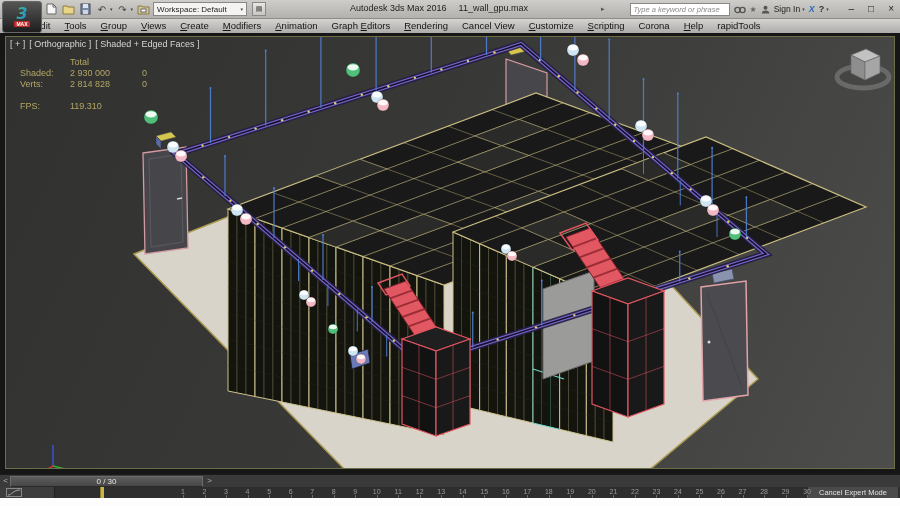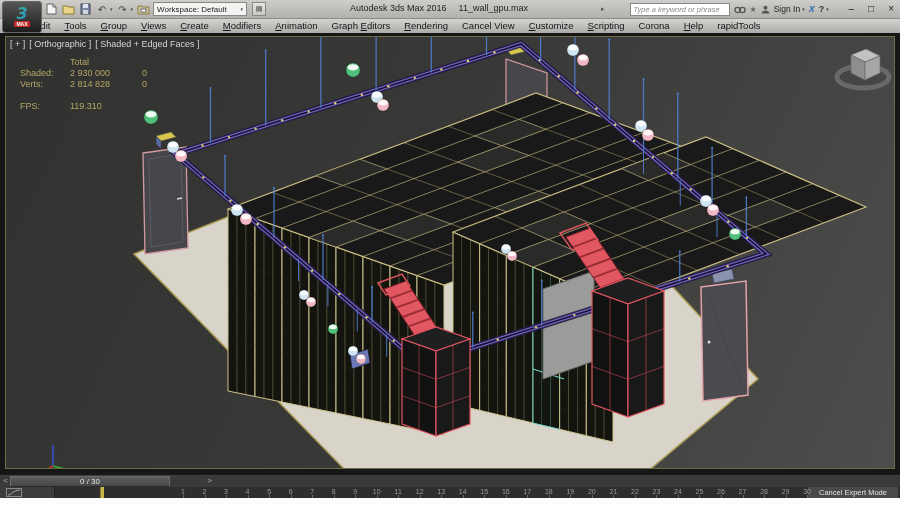--- a/index.html
+++ b/index.html
@@ -52,21 +52,21 @@
   .stats{position:absolute;left:14px;top:20px;z-index:5;color:#b3a665;font-size:9px;line-height:11px;}
   .srow{display:flex;}
   .sc1{width:50px;}
   .sc2{width:72px;}
   .sc3{width:20px;}
   .sgap{height:11px;}
 
   
   .timeslider{position:absolute;left:0;top:474px;width:900px;height:13px;background:#3a3a3a;border-top:1px solid #1c1c1c;box-sizing:border-box;}
   .ts-prev{position:absolute;left:1px;top:0;width:9px;height:12px;color:#b5b5b5;font-size:8px;line-height:12px;text-align:center;cursor:pointer;}
-  .ts-handle{position:absolute;left:10px;top:1px;width:160px;height:11px;background:linear-gradient(#5d5d5d,#474747);
+  .ts-handle{position:absolute;left:10px;top:1px;width:193px;height:11px;background:linear-gradient(#5d5d5d,#474747);
     border:1px solid #6c6c6c;border-bottom-color:#2a2a2a;box-sizing:border-box;font-size:8px;color:#e6e6e6;
     display:flex;align-items:center;justify-content:center;cursor:pointer;}
   .ts-next{position:absolute;left:204px;top:0;width:11px;height:12px;color:#b5b5b5;font-size:8px;line-height:12px;text-align:center;cursor:pointer;}
 
   
   .trackbar{position:absolute;left:0;top:487px;width:900px;height:11px;background:#2e2e2e;}
   .tb-left{position:absolute;left:0;top:0;width:55px;height:11px;background:#3d3d3d;border-right:1px solid #222;display:flex;align-items:center;padding-left:6px;box-sizing:border-box;cursor:pointer;}
   .tb-marker{position:absolute;left:100px;top:0;width:3px;height:11px;background:#c7b64b;border-left:1px solid #8f7f2a;cursor:pointer;}
   .tick-num{position:absolute;top:1px;transform:translateX(-50%);font-size:7px;color:#9a9a9a;cursor:default;}
   .tick-mark{position:absolute;bottom:0;width:1px;height:3px;background:#6a6a6a;}

